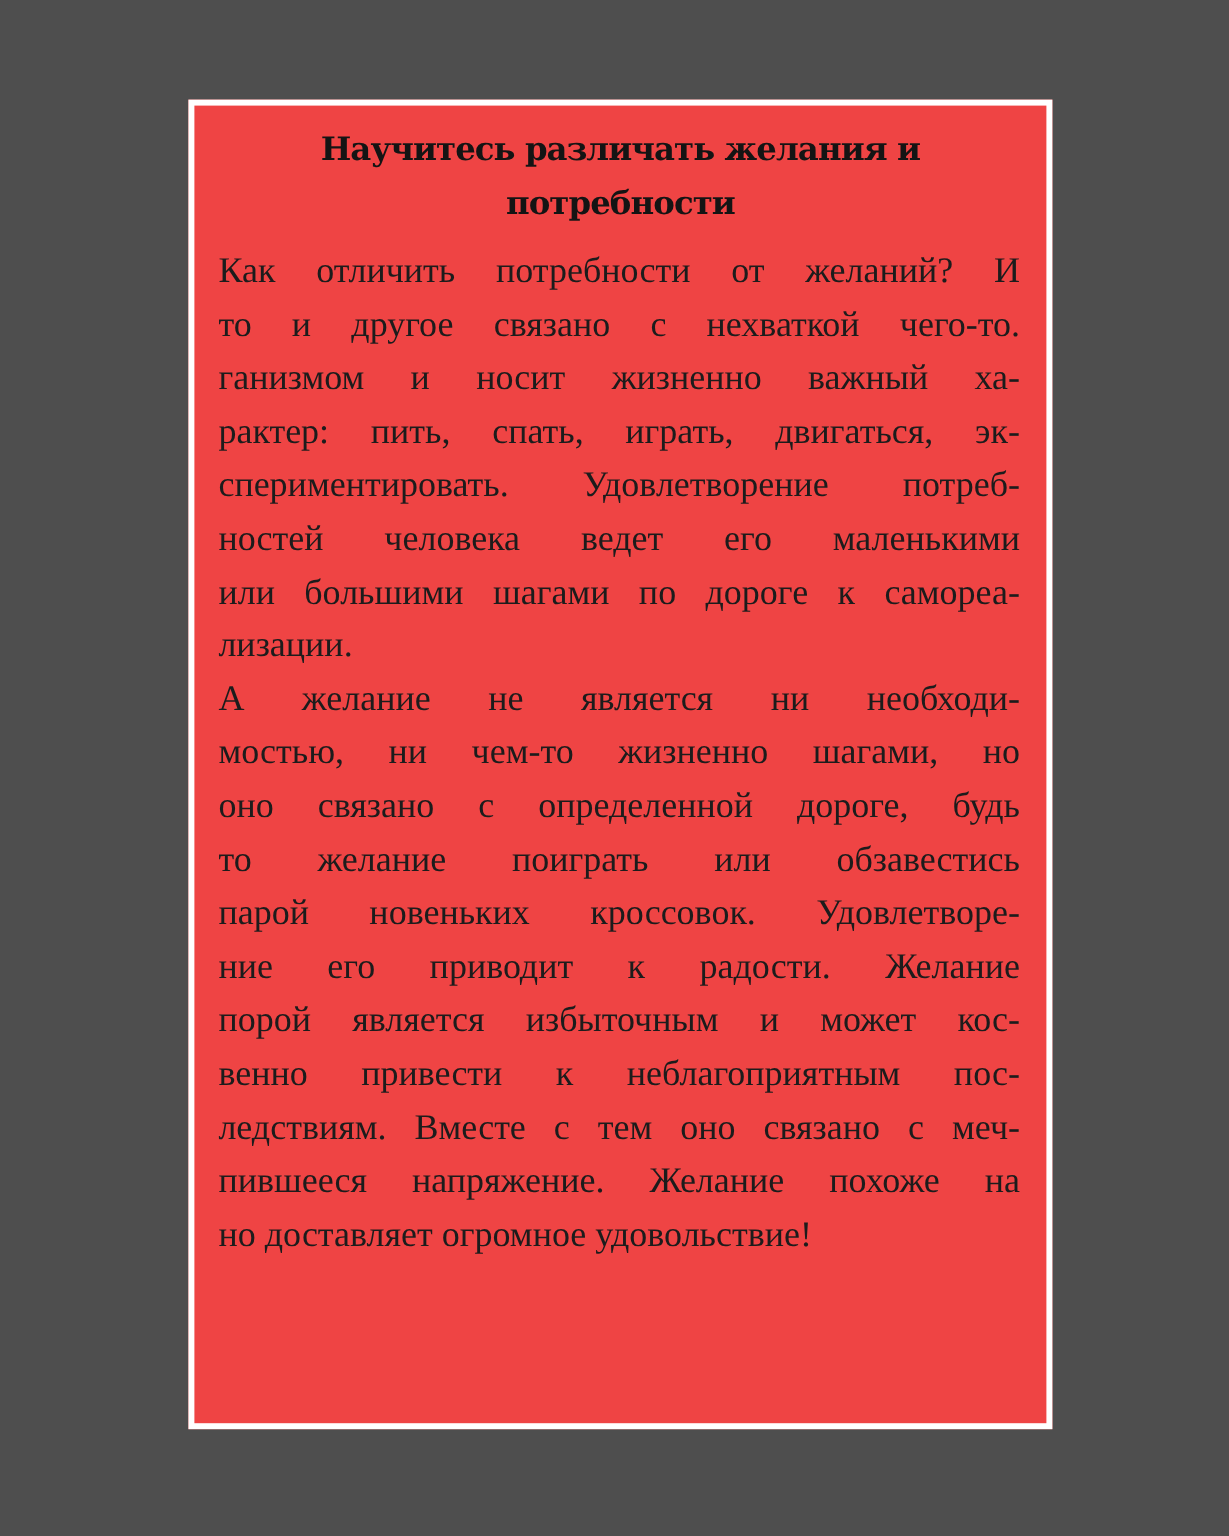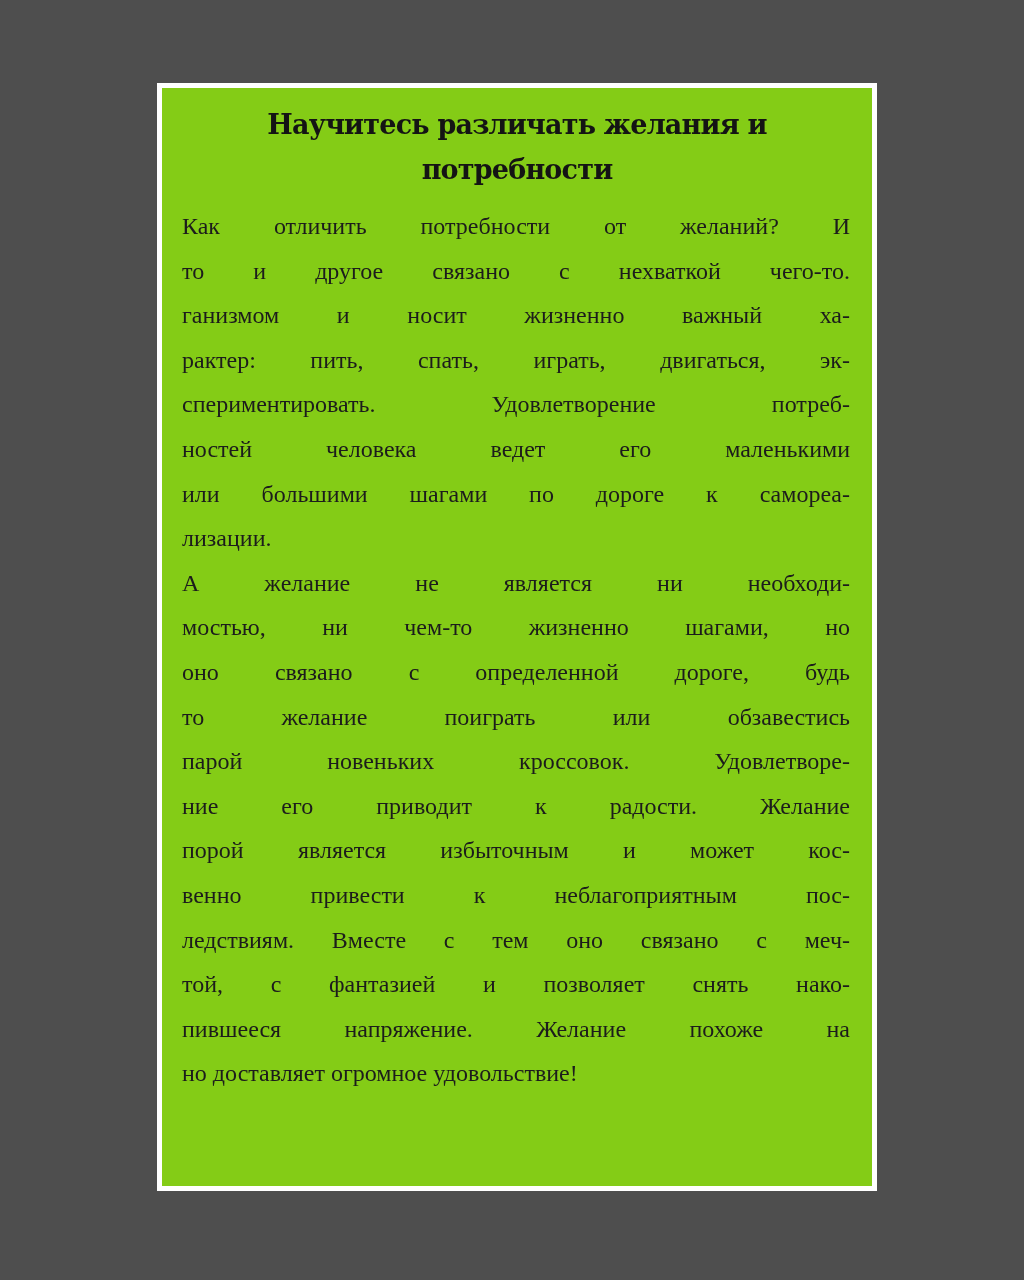--- a/index.html
+++ b/index.html
@@ -9,21 +9,21 @@
       height: 1280px;
       background: #4e4e4e;
       overflow: hidden;
     }
     .page {
       position: absolute;
       left: 157px;
       top: 83px;
       width: 710px;
       height: 1098px;
-      background: #84cc16;
+      background: #ef4444;
       border: 5px solid #ffffff;
       box-sizing: content-box;
     }
     .title {
       position: absolute;
       left: 0;
       top: 14px;
       width: 100%;
       text-align: center;
       font-family: "DejaVu Serif", serif;
@@ -33,21 +33,21 @@
       color: #141414;
       letter-spacing: -0.8px;
     }
     .title .line { display: block; }
     .body {
       position: absolute;
       left: 20px;
       top: 116px;
       width: 668px;
       font-family: "Liberation Serif", serif;
-      font-size: 24px;
+      font-size: 30px;
       line-height: 44.6px;
       color: #1c1c1c;
     }
     .body .ln {
       display: block;
       white-space: nowrap;
       text-align: justify;
       text-align-last: justify;
       height: 44.6px;
     }
@@ -78,18 +78,17 @@
     <div class="paragraph">
       <span class="ln"> А желание не является ни необходи-</span>
       <span class="ln">мостью, ни чем-то жизненно шагами, но</span>
       <span class="ln">оно связано с определенной дороге, будь</span>
       <span class="ln">то желание поиграть или обзавестись</span>
       <span class="ln">парой новеньких кроссовок. Удовлетворе-</span>
       <span class="ln">ние его приводит к радости. Желание</span>
       <span class="ln">порой является избыточным и может кос-</span>
       <span class="ln">венно привести к неблагоприятным пос-</span>
       <span class="ln">ледствиям. Вместе с тем оно связано с меч-</span>
-      <span class="ln">той, с фантазией и позволяет снять нако-</span>
       <span class="ln">пившееся напряжение. Желание похоже на</span>
       <span class="ln last">но доставляет огромное удовольствие!</span>
     </div>
   </div>
 </div>
 
 </body></html>

